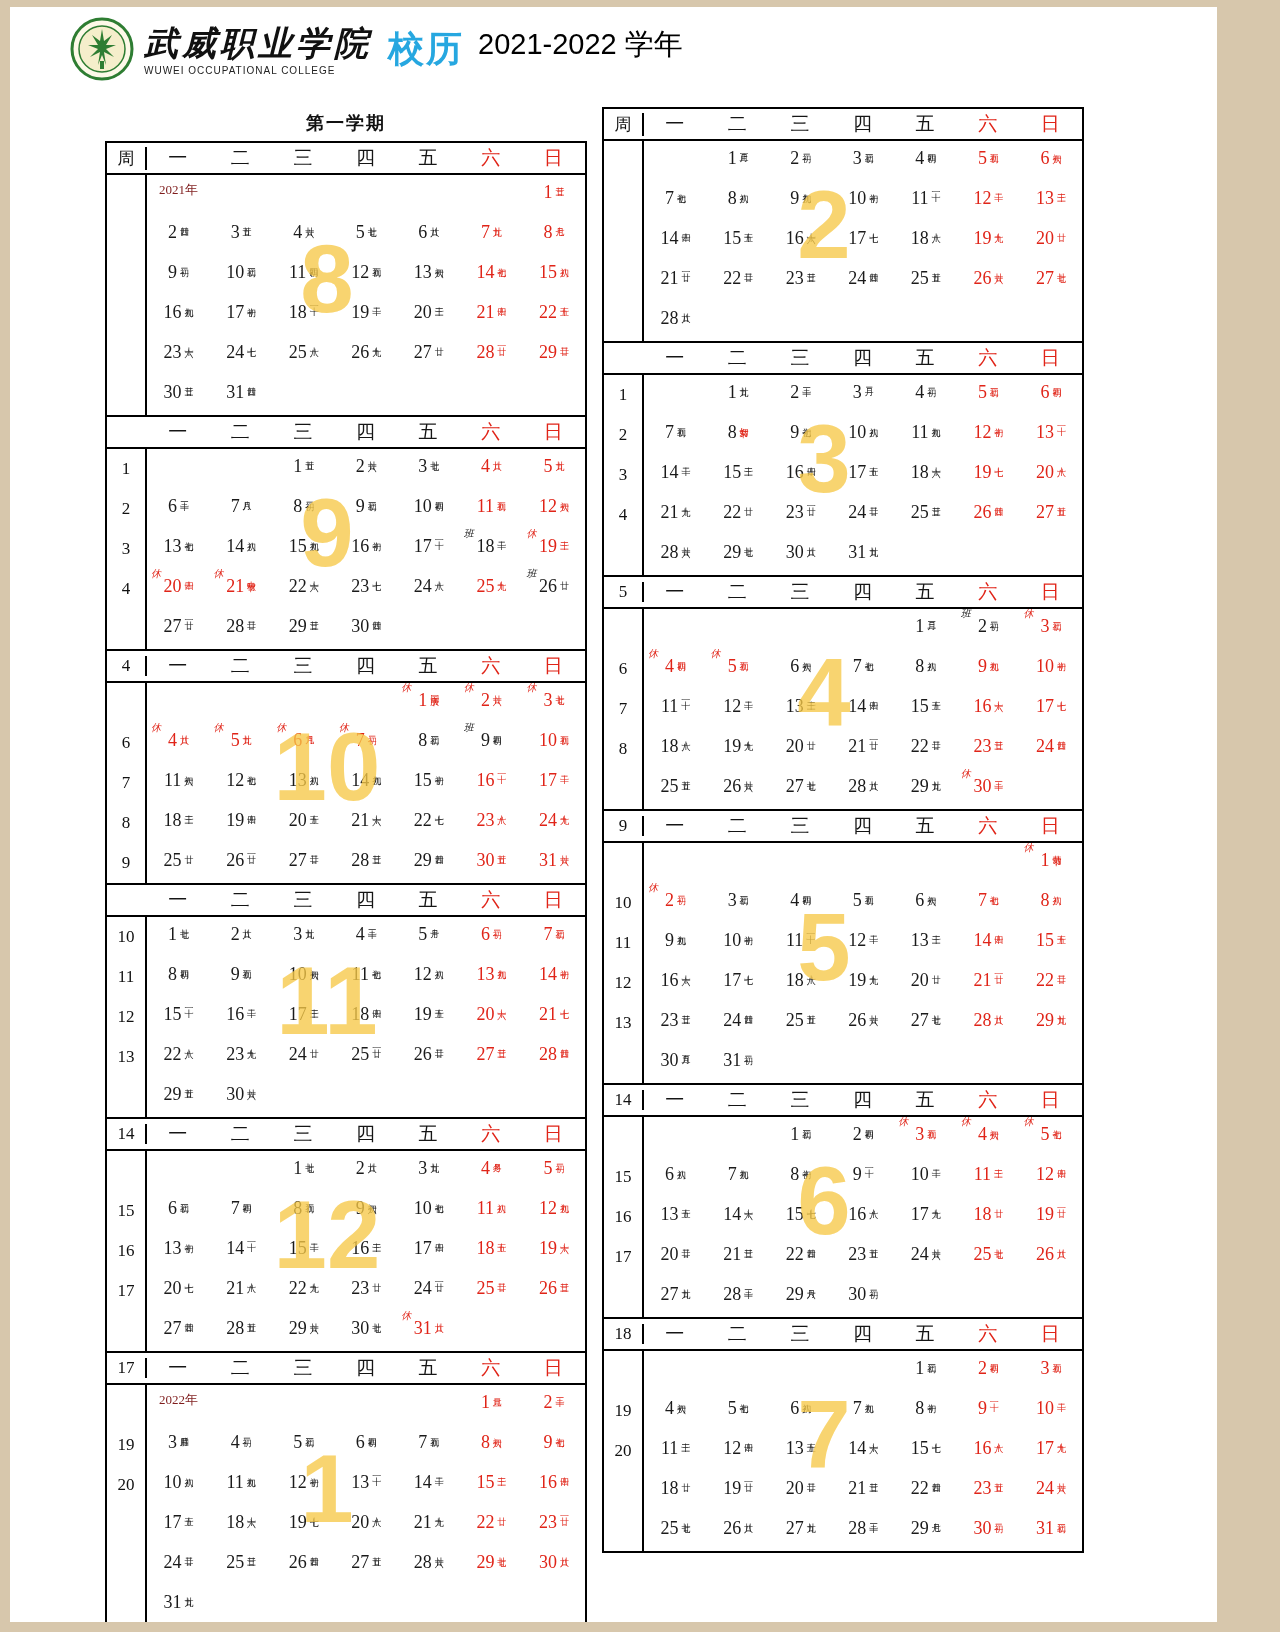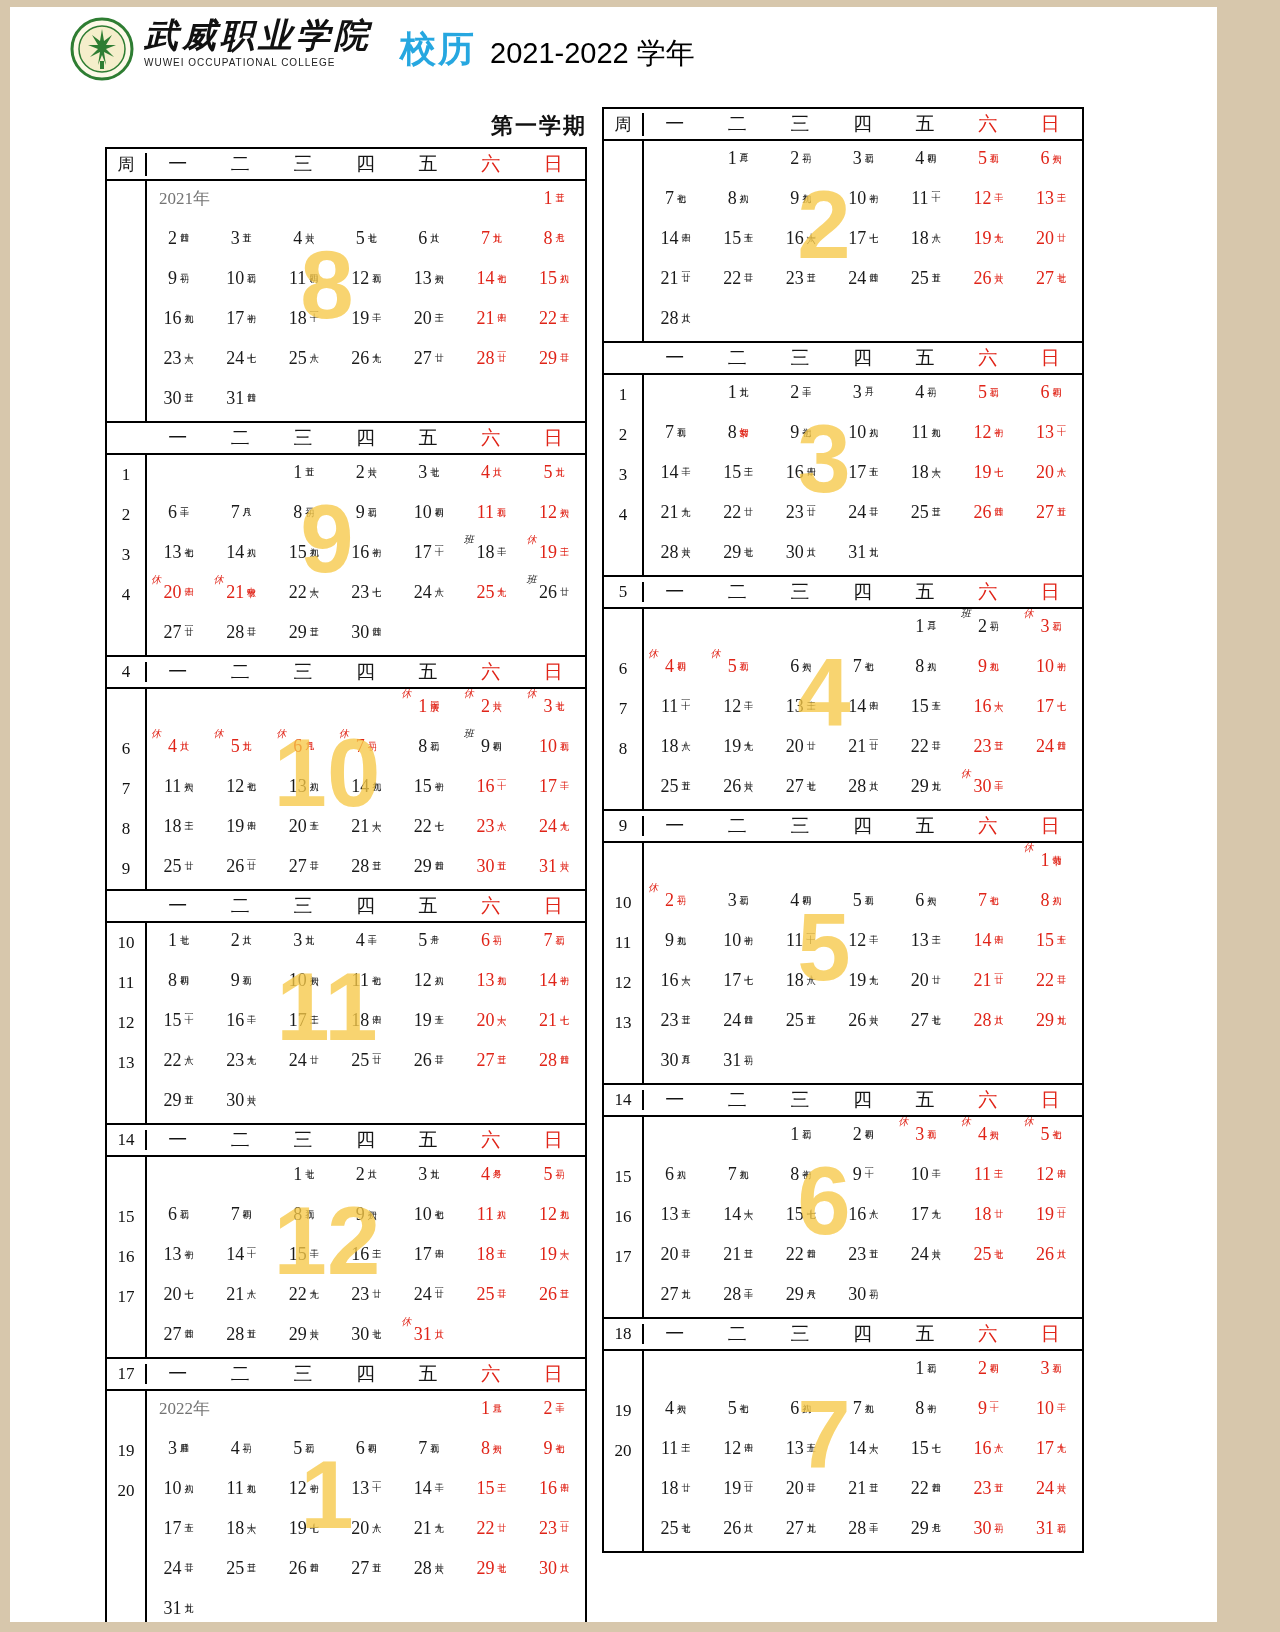--- a/index.html
+++ b/index.html
@@ -9,30 +9,30 @@
     font-family:"Liberation Sans","DejaVu Sans",sans-serif;
     position:relative;
   }
   #panel{
     position:absolute;left:10px;top:7px;width:1207px;height:1615px;
     background:#ffffff;overflow:hidden;
   }
   
   #hdr{display:flex;align-items:flex-start;padding:8px 0 0 60px;height:92px}
   #logo{width:64px;height:64px;margin-top:2px;flex:0 0 auto}
-  #brand{margin-left:10px;margin-top:4px}
+  #brand{margin-left:10px;margin-top:12px}
   #brand .cn{font-family:"Liberation Serif","DejaVu Serif",serif;font-weight:bold;font-size:34px;line-height:1;color:#111;letter-spacing:4px;font-style:italic}
   #brand .en{font-size:10px;font-weight:normal;color:#222;letter-spacing:1px;margin-top:4px}
-  #titlebox{margin-left:28px;margin-top:10px;display:flex;align-items:flex-end}
+  #titlebox{margin-left:16px;margin-top:10px;display:flex;align-items:flex-start}
   #titlebox .t1{color:#26a7e0;font-size:36px;font-weight:bold;letter-spacing:2px}
   #titlebox .t2{color:#000000;font-size:29px;margin-left:14px}
   
   #cal-root{display:flex;margin-left:95px}
   .sem{width:482px;margin-right:15px}
-  .sem-title{text-align:right;font-size:22px;font-weight:bold;color:#111;margin:4px 0 6px 0;letter-spacing:2px}
+  .sem-title{text-align:center;font-size:18px;font-weight:bold;color:#111;margin:4px 0 6px 0;letter-spacing:2px}
   .table{border:2px solid #000;background:#fff}
   .month{position:relative;border-top:2px solid #000}
   .month:first-child{border-top:none}
   .mrow{display:grid;grid-template-columns:40px repeat(7,1fr);position:relative}
   .mhead{height:30px;border-bottom:2px solid #000;align-items:center}
   .wk{border-right:2px solid #000;display:flex;align-items:center;justify-content:center;
       font-family:"Liberation Serif","DejaVu Serif",serif;font-size:17px;color:#111}
   .dh{display:flex;align-items:center;justify-content:center;font-size:19px;color:#151515;letter-spacing:1px}
   .dh.red{color:#e02418}
   .drow{min-height:40px}
@@ -42,21 +42,21 @@
          color:#1a1a1a;margin-left:2px;font-family:"Liberation Serif","DejaVu Serif",serif;letter-spacing:1px;max-height:34px}
   .red .dnum,.red .lunar{color:#e02418}
   .lred{color:#e02418 !important}
   .mark{position:absolute;top:0;left:4px;font-size:10px;line-height:1;z-index:2}
   .mark.rest{color:#e02418}
   .mark.work{color:#1a1a1a}
   .wm{position:absolute;left:46%;top:50%;transform:translate(-50%,-50%);
       font-family:"Liberation Sans","DejaVu Sans",sans-serif;font-weight:bold;font-size:96px;
       color:#f7c948;opacity:.78;z-index:3;pointer-events:none;line-height:1}
   .yearlab{position:absolute;left:52px;top:6px;font-family:"Liberation Serif","DejaVu Serif",serif;
-           font-size:17px;color:#737373;z-index:2}
+           font-size:13px;color:#7f1d1d;z-index:2}
 </style>
 </head>
 <body>
 
 <div id="panel">
   <div id="hdr">
     <svg id="logo" viewBox="0 0 64 64">
       <circle cx="32" cy="32" r="30" fill="#fdf9e8" stroke="#2e7d32" stroke-width="3"></circle>
       <circle cx="32" cy="32" r="23" fill="#f5eecb" stroke="#2e7d32" stroke-width="1.5"></circle>
       <path d="M32 12 L34 24 L42 18 L36 28 L46 28 L36 32 L44 40 L34 35 L36 48 L32 38 L28 48 L30 35 L20 40 L28 32 L18 28 L28 28 L22 18 L30 24 Z" fill="#2e7d32"></path>

